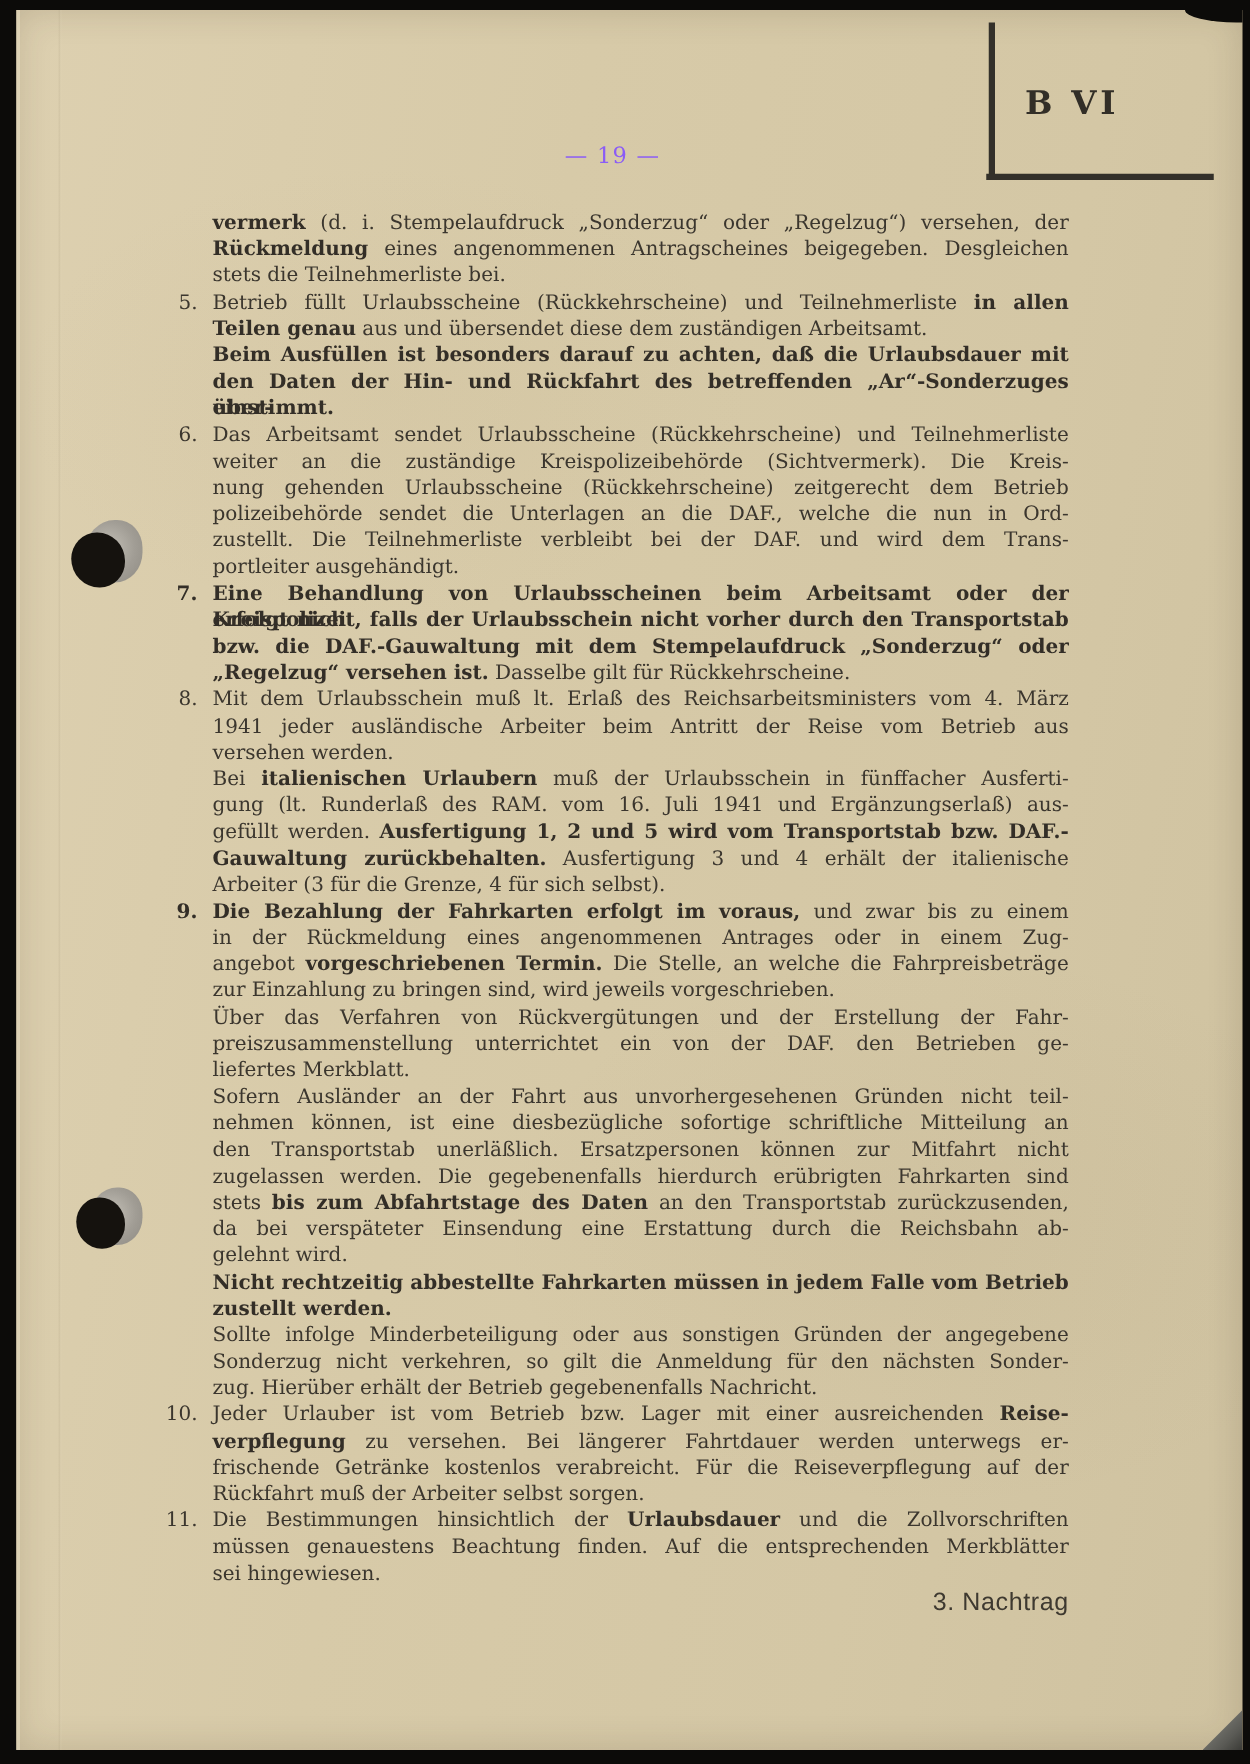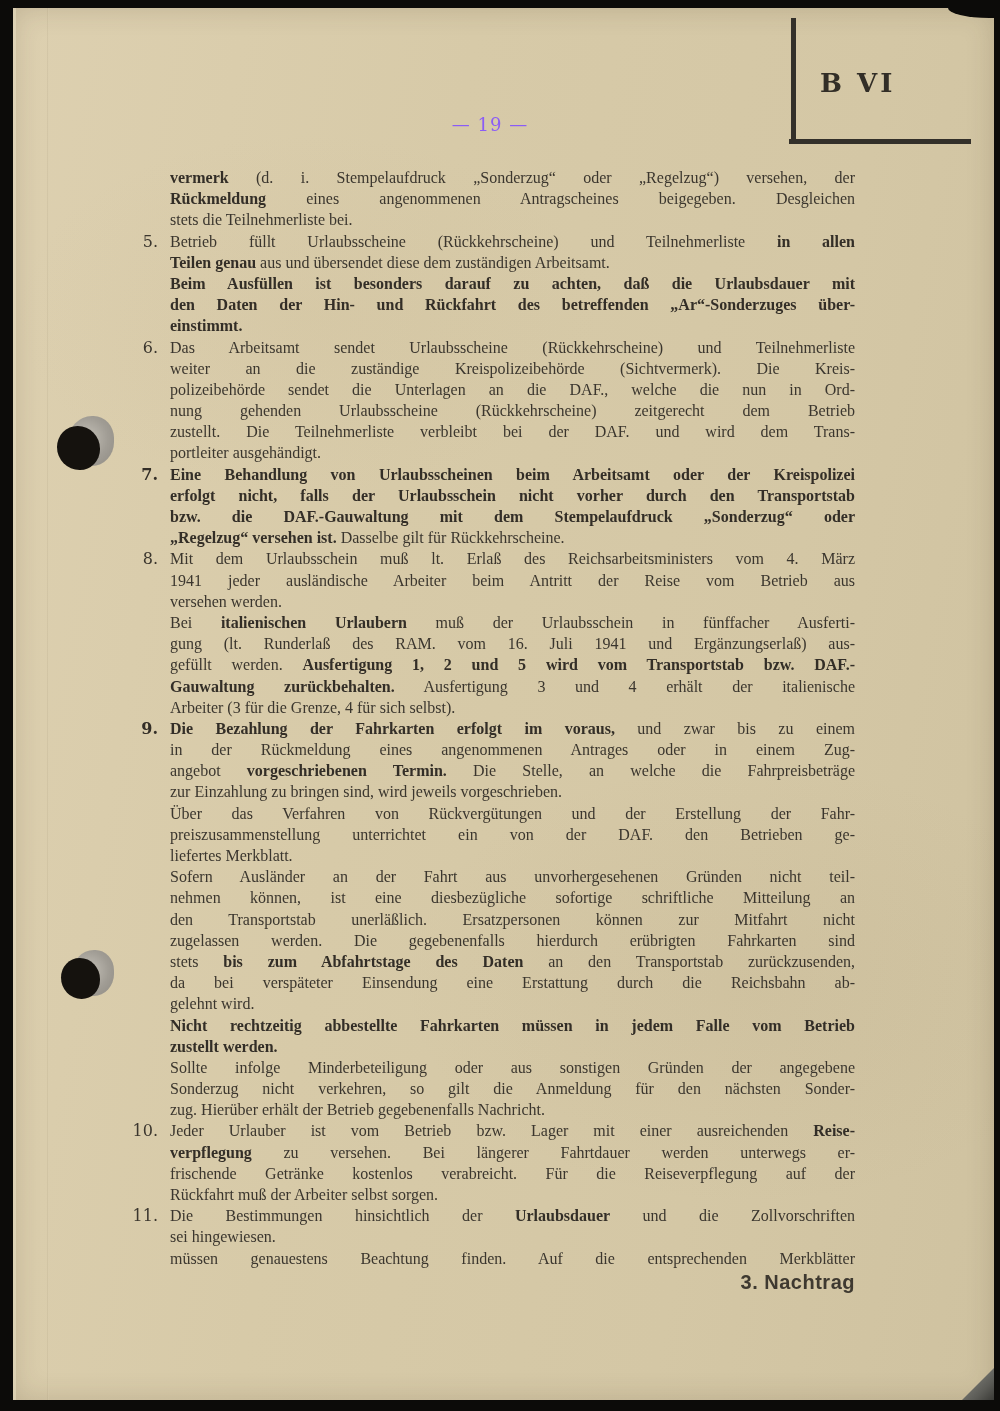--- a/index.html
+++ b/index.html
@@ -67,28 +67,28 @@
   
   .text-column{
     position:absolute;left:170px;top:167px;width:685px;
     font-size:16px;line-height:21.2px;color:#3b362e;
   }
   .para{position:relative;}
   .pnum{
     position:absolute;left:-38px;top:0;width:26px;text-align:right;
   }
   .pnum.b{font-weight:bold;color:#332e27;}
-  .ln{height:21.2px;white-space:normal;font-family:Liberation Serif, serif;}
+  .ln{height:21.2px;white-space:normal;}
   .ln.j{text-align:justify;text-align-last:justify;-moz-text-align-last:justify;}
   .ln span{white-space:pre-wrap;}
   .ln .b{font-weight:bold;color:#332e27;}
   
   .footer-label{
     position:absolute;left:170px;top:1271px;width:685px;text-align:right;
-    font-family:"Liberation Sans", sans-serif;font-weight:bold;font-size:20px;
+    font-family:"Liberation Sans", sans-serif;font-weight:normal;font-size:20px;
     color:#3e3930;letter-spacing:0.5px;
   }
 </style>
 </head>
 <body>
 
 <div class="paper"></div>
 <div class="edge-highlight"></div>
 <div class="crease"></div>
 <div class="corner-notch"></div>
@@ -119,22 +119,22 @@
       <div class="ln j"><span>Betrieb füllt Urlaubsscheine (Rückkehrscheine) und Teilnehmerliste </span><span class="b">in allen</span></div>
       <div class="ln"><span class="b">Teilen genau</span><span> aus und übersendet diese dem zuständigen Arbeitsamt.</span></div>
       <div class="ln j"><span class="b">Beim Ausfüllen ist besonders darauf zu achten, daß die Urlaubsdauer mit</span></div>
       <div class="ln j"><span class="b">den Daten der Hin- und Rückfahrt des betreffenden „Ar“-Sonderzuges über-</span></div>
       <div class="ln"><span class="b">einstimmt.</span></div>
     </div>
     <div class="para">
       <div class="pnum">6.</div>
       <div class="ln j"><span>Das Arbeitsamt sendet Urlaubsscheine (Rückkehrscheine) und Teilnehmerliste</span></div>
       <div class="ln j"><span>weiter an die zuständige Kreispolizeibehörde (Sichtvermerk). Die Kreis-</span></div>
+      <div class="ln j"><span>nung gehenden Urlaubsscheine (Rückkehrscheine) zeitgerecht dem Betrieb</span></div>
       <div class="ln j"><span>polizeibehörde sendet die Unterlagen an die DAF., welche die nun in Ord-</span></div>
-      <div class="ln j"><span>nung gehenden Urlaubsscheine (Rückkehrscheine) zeitgerecht dem Betrieb</span></div>
       <div class="ln j"><span>zustellt. Die Teilnehmerliste verbleibt bei der DAF. und wird dem Trans-</span></div>
       <div class="ln"><span>portleiter ausgehändigt.</span></div>
     </div>
     <div class="para">
       <div class="pnum b">7.</div>
       <div class="ln j"><span class="b">Eine Behandlung von Urlaubsscheinen beim Arbeitsamt oder der Kreispolizei</span></div>
       <div class="ln j"><span class="b">erfolgt nicht, falls der Urlaubsschein nicht vorher durch den Transportstab</span></div>
       <div class="ln j"><span class="b">bzw. die DAF.-Gauwaltung mit dem Stempelaufdruck „Sonderzug“ oder</span></div>
       <div class="ln"><span class="b">„Regelzug“ versehen ist.</span><span> Dasselbe gilt für Rückkehrscheine.</span></div>
     </div>
@@ -174,20 +174,20 @@
     <div class="para">
       <div class="pnum">10.</div>
       <div class="ln j"><span>Jeder Urlauber ist vom Betrieb bzw. Lager mit einer ausreichenden </span><span class="b">Reise-</span></div>
       <div class="ln j"><span class="b">verpflegung</span><span> zu versehen. Bei längerer Fahrtdauer werden unterwegs er-</span></div>
       <div class="ln j"><span>frischende Getränke kostenlos verabreicht. Für die Reiseverpflegung auf der</span></div>
       <div class="ln"><span>Rückfahrt muß der Arbeiter selbst sorgen.</span></div>
     </div>
     <div class="para">
       <div class="pnum">11.</div>
       <div class="ln j"><span>Die Bestimmungen hinsichtlich der </span><span class="b">Urlaubsdauer</span><span> und die Zollvorschriften</span></div>
+      <div class="ln j"><span>müssen genauestens Beachtung finden. Auf die entsprechenden Merkblätter</span></div>
       <div class="ln"><span>sei hingewiesen.</span></div>
-      <div class="ln j"><span>müssen genauestens Beachtung finden. Auf die entsprechenden Merkblätter</span></div>
     </div>
   </div>
 
 <div class="footer-label">3. Nachtrag</div>
 
 <div class="corner-fold"></div>
 
 </body></html>

